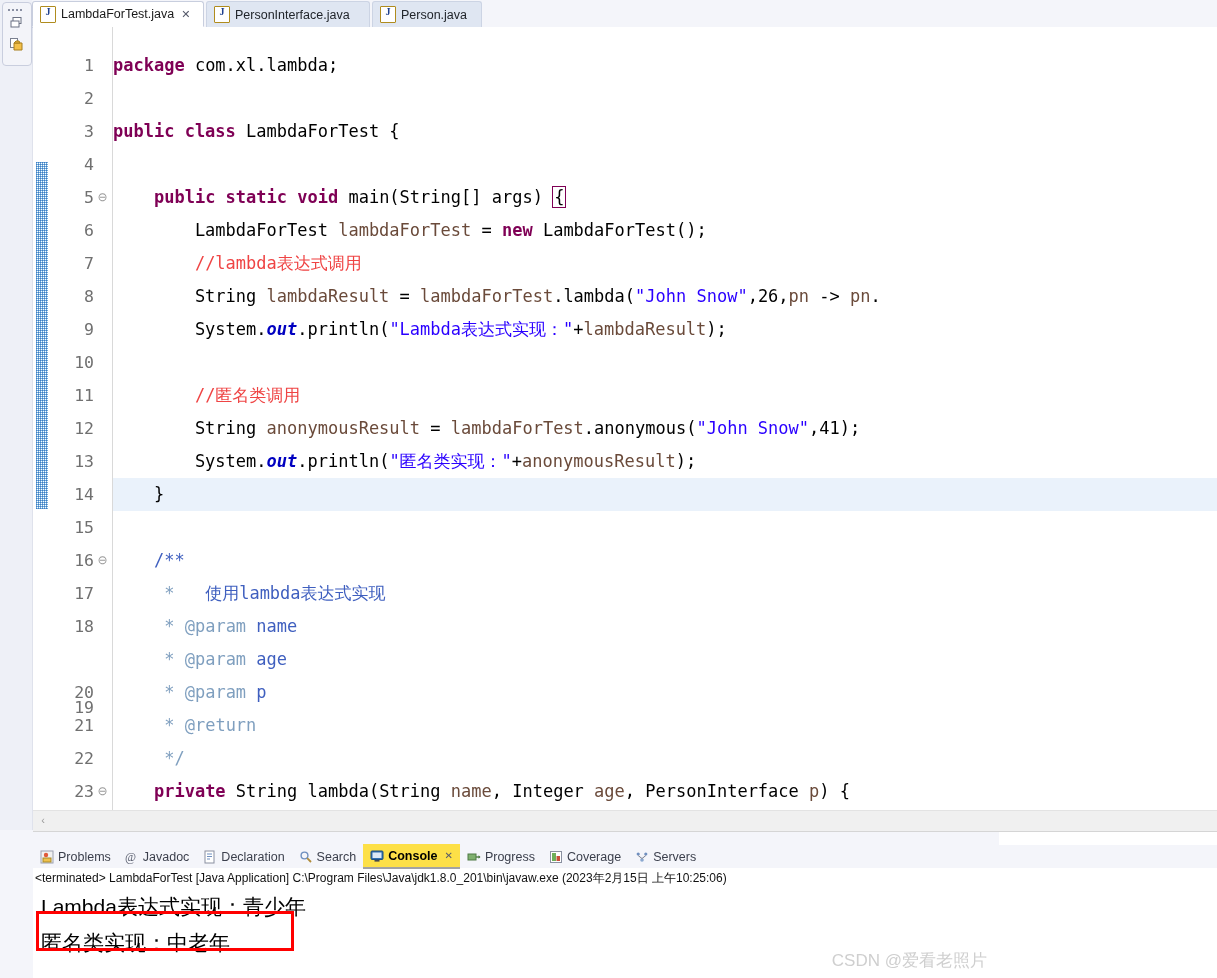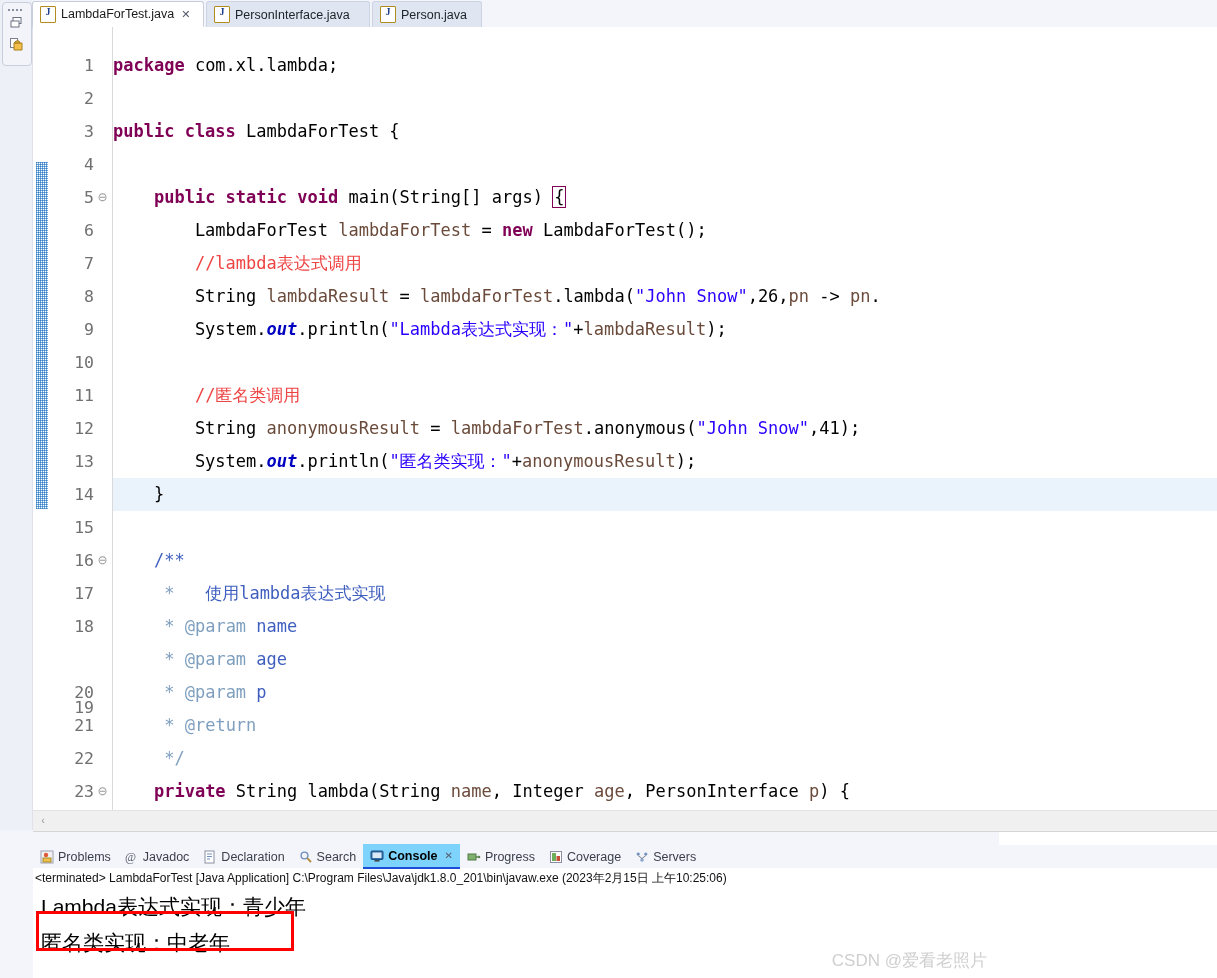--- a/index.html
+++ b/index.html
@@ -195,22 +195,22 @@
     gap: 0px;
   }
   .ctab {
     display: flex; align-items: center; gap: 4px;
     height: 23px; padding: 0 7px;
     font-size: 12.5px; color: #3b3f4c;
     white-space: nowrap;
   }
   .ctab.active {
     color: #000; font-weight: bold;
-    background: #7dd3fc;
-    border-bottom: 2px solid #1d4ed8;
+    background: #fde047;
+    border-bottom: 2px solid #a3a3a3;
   }
   .cicon {
     width: 14px; height: 14px; flex: 0 0 auto;
     position: relative; display: inline-block;
   }
   #console-status {
     position: absolute; left: 2px; top: 25px;
     width: 1180px; height: 18px;
     font-size: 12px; color: #111;
     white-space: nowrap;

